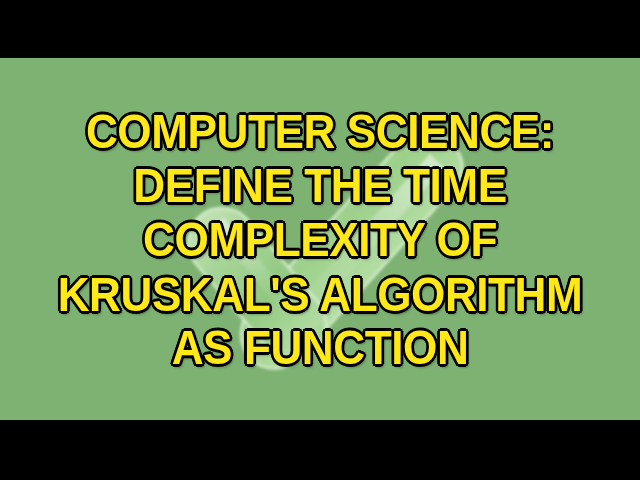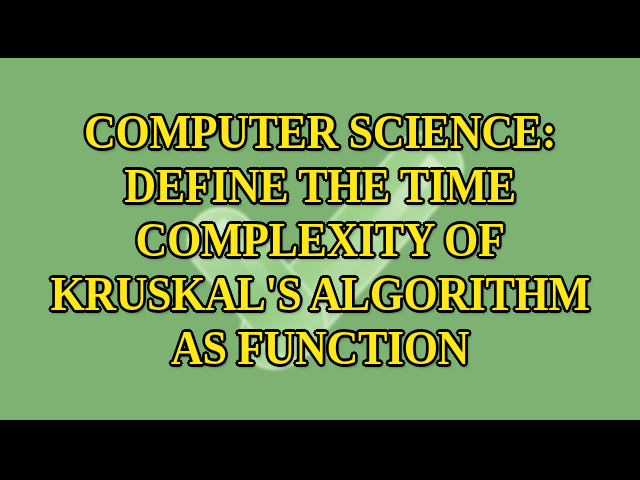--- a/index.html
+++ b/index.html
@@ -7,21 +7,21 @@
     margin: 0;
     padding: 0;
     background: #000;
   }
   #stage {
     position: relative;
     width: 640px;
     height: 427px;
     overflow: hidden;
     background: #14532d;
-    font-family: Liberation Serif, serif;
+    font-family: Liberation Sans, sans-serif;
   }
 
   
   .letterbox {
     position: absolute;
     left: 0;
     width: 640px;
     background: #000000;
     z-index: 5;
   }

